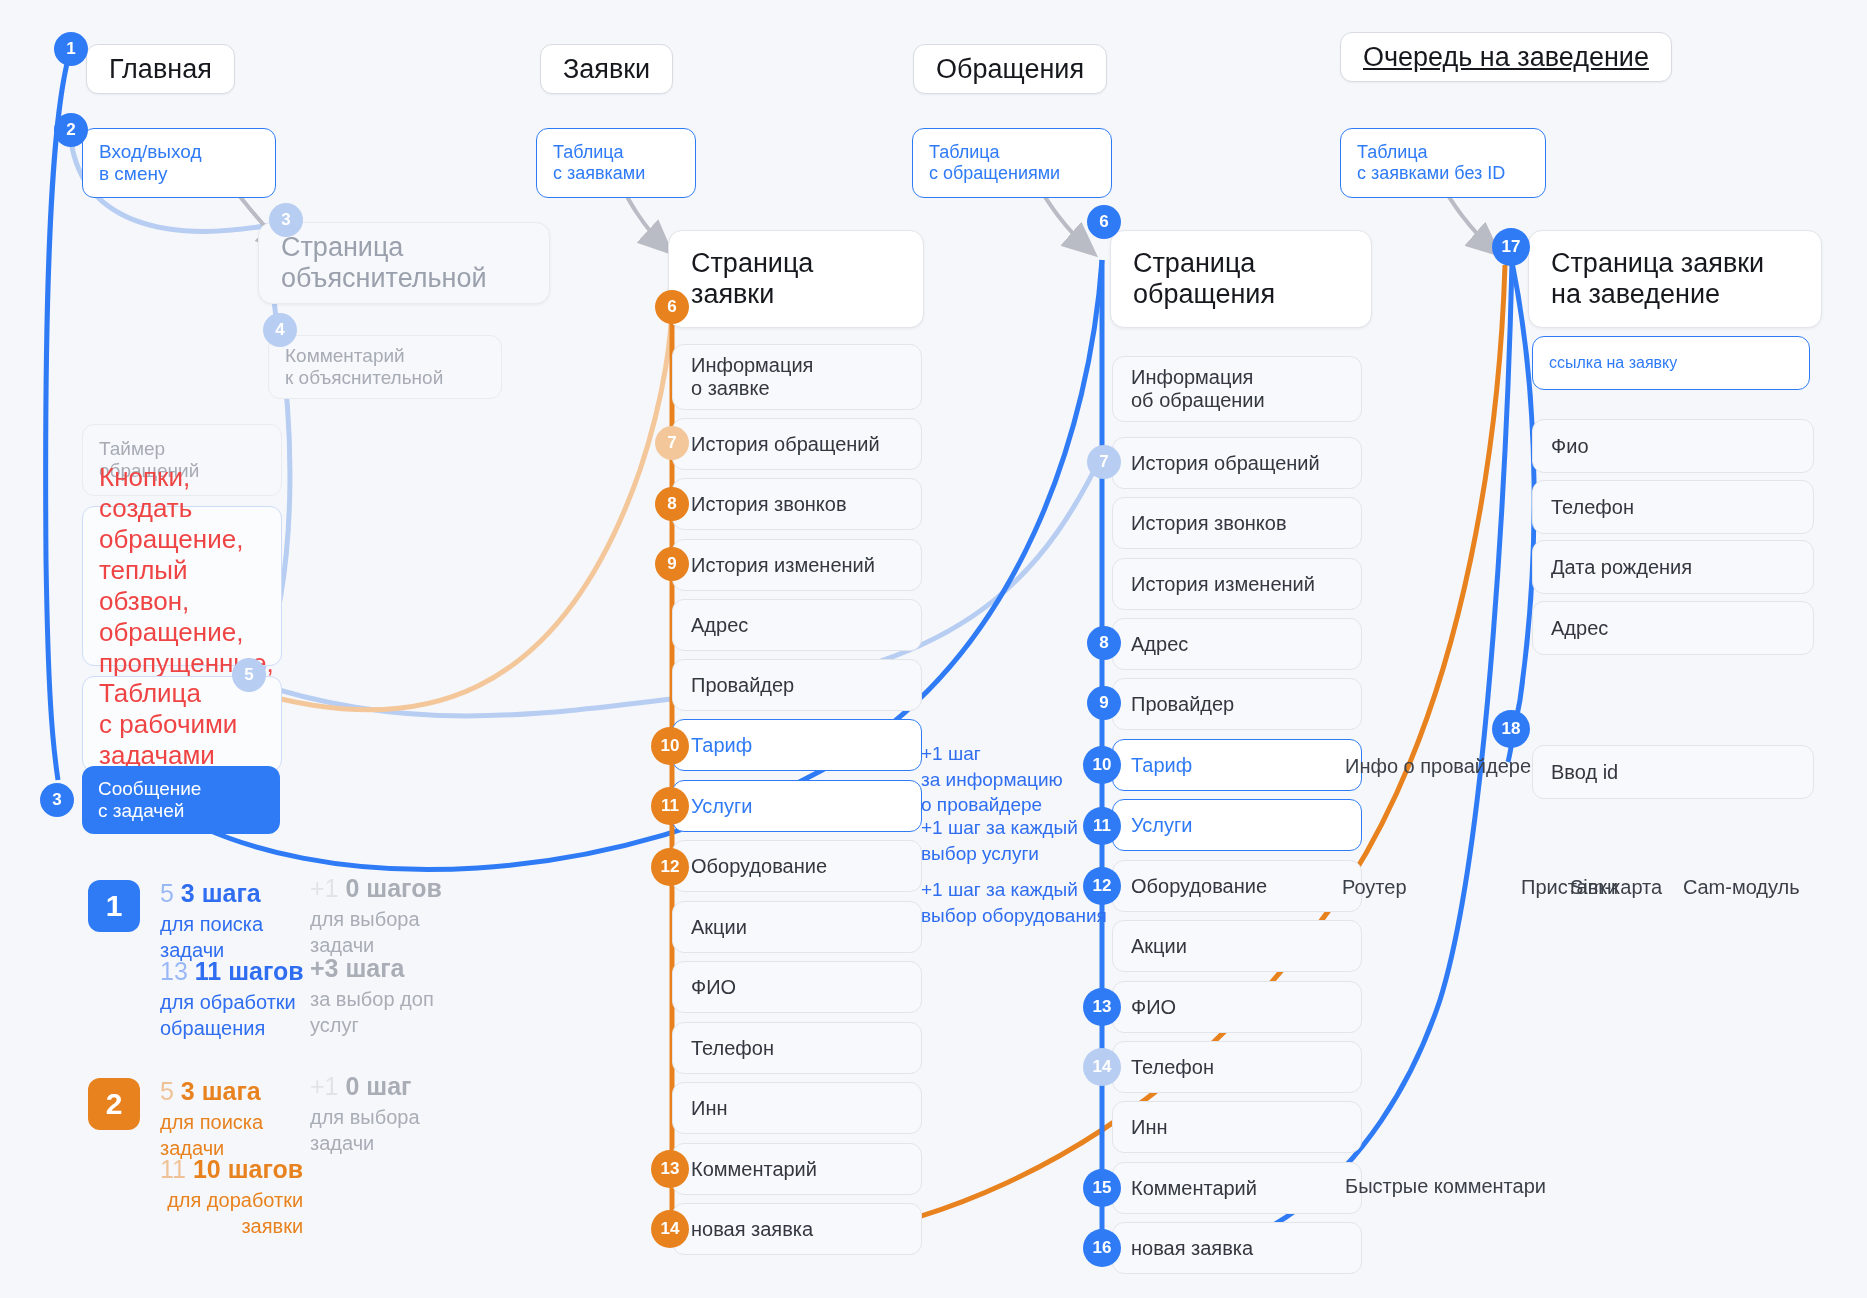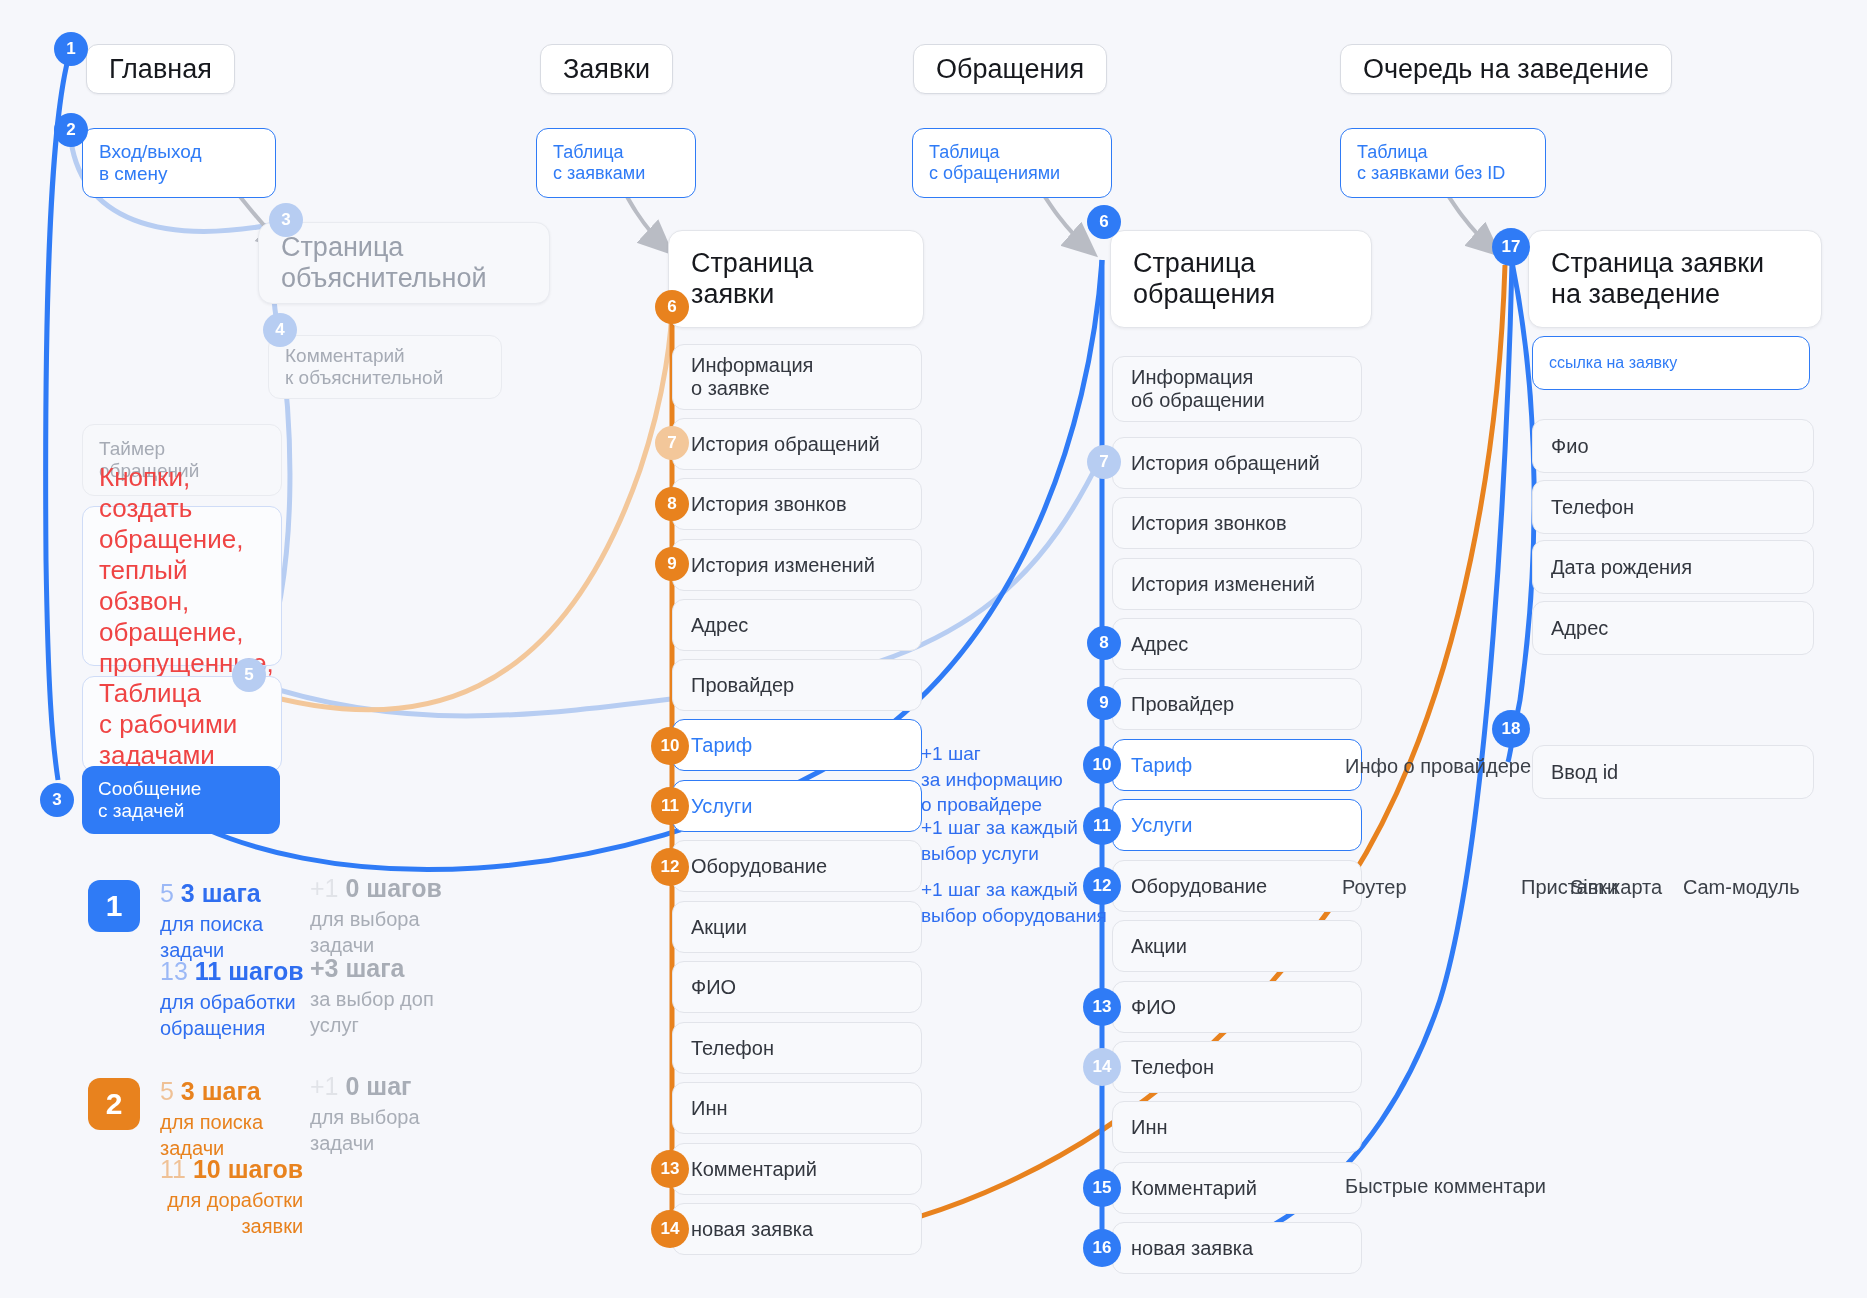--- a/index.html
+++ b/index.html
@@ -305,21 +305,21 @@
   <div class="bullet blue" style="left:1083px;top:1169px;width:38px;height:38px;">15</div>
   <div class="bullet blue" style="left:1083px;top:1229px;width:38px;height:38px;">16</div>
 
   <div class="plain-note" style="left:1345px;top:755px;">Инфо о провайдере</div>
   <div class="plain-note" style="left:1342px;top:876px;">Роутер</div>
   <div class="plain-note" style="left:1494px;top:876px;margin-left:27px;">Приставки</div>
   <div class="plain-note" style="left:1570px;top:876px;">Sim-карта</div>
   <div class="plain-note" style="left:1683px;top:876px;">Cam-модуль</div>
   <div class="plain-note" style="left:1345px;top:1175px;">Быстрые комментари</div>
 
-  <div class="title-pill" style="left:1340px;top:44px;">Очередь на заведение</div>
+  <div class="title-pill" style="left:1340px;top:32px;text-decoration:underline;">Очередь на заведение</div>
   <div class="blue-box" style="left:1340px;top:128px;width:172px;height:68px;font-size:18px;">Таблица
 с заявками без ID</div>
   <div class="page-card" style="left:1528px;top:230px;width:248px;height:96px;">Страница заявки
 на заведение</div>
 
   <div class="blue-box" style="left:1532px;top:336px;width:244px;height:52px;font-size:16px;">ссылка на заявку</div>
 
   <div class="field" style="left:1532px;top:419px;width:244px;height:52px;">Фио</div>
   <div class="field" style="left:1532px;top:480px;width:244px;height:52px;">Телефон</div>
   <div class="field" style="left:1532px;top:540px;width:244px;height:52px;">Дата рождения</div>

